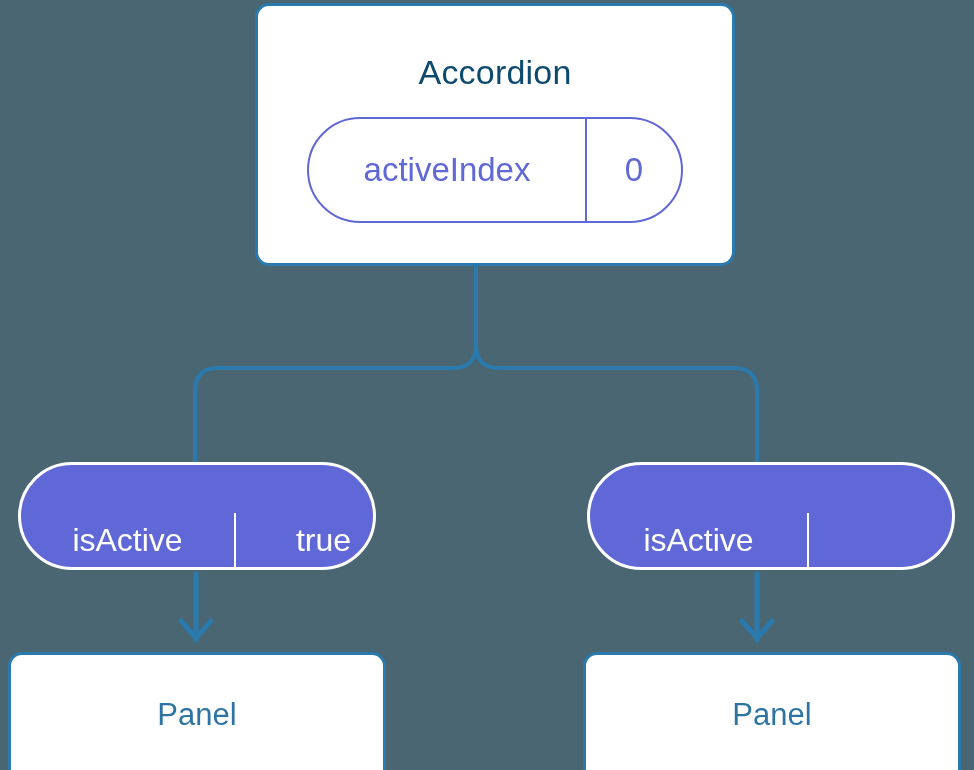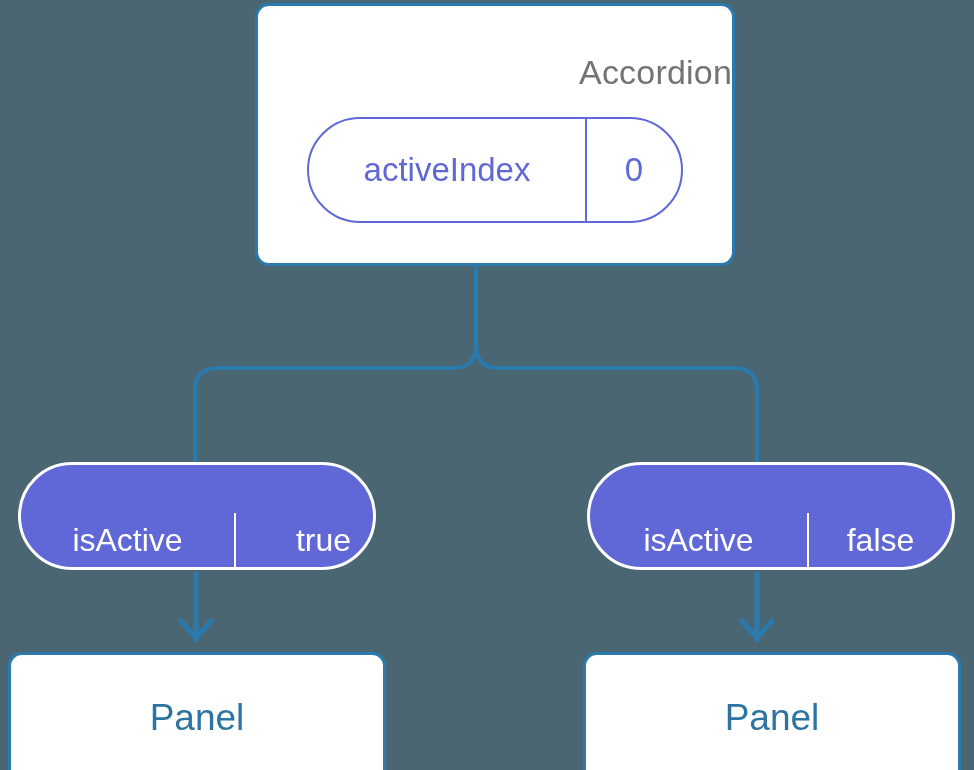--- a/index.html
+++ b/index.html
@@ -43,22 +43,22 @@
     left: 255px;
     top: 3px;
     width: 480px;
     height: 263px;
   }
   .card-title {
     position: absolute;
     left: 0;
     right: 0;
     top: 47px;
-    text-align: right;
-    color: #737373;
+    text-align: center;
+    color: #0c4a6e;
     font-size: 34px;
     letter-spacing: 0.2px;
   }
 
   
   .pill {
     position: absolute;
     box-sizing: border-box;
     display: flex;
     align-items: stretch;
@@ -125,21 +125,21 @@
   }
   .panel-left  { left: 8px;   width: 378px; }
   .panel-right { left: 583px; width: 378px; }
   .panel-label {
     position: absolute;
     left: 0;
     right: 0;
     top: 42px;
     text-align: center;
     color: #2e74a3;
-    font-size: 37px;
+    font-size: 31px;
   }
 </style>
 </head>
 <body>
 
 <div class="canvas">
 
   <svg class="connectors" width="974" height="770" viewBox="0 0 974 770" fill="none">
 
     <path d="M476 266 L476 345
@@ -169,21 +169,20 @@
     <div class="pill-val">0</div>
   </div>
 
   <div class="pill pill-solid pill-left">
     <div class="pill-key">isActive</div>
     <div class="pill-val">true</div>
   </div>
 
   <div class="pill pill-solid pill-right">
     <div class="pill-key">isActive</div>
-    <div class="pill-val">false</div>
   </div>
 
   <div class="card card-panel panel-left">
     <div class="panel-label">Panel</div>
   </div>
 
   <div class="card card-panel panel-right">
     <div class="panel-label">Panel</div>
   </div>
 

